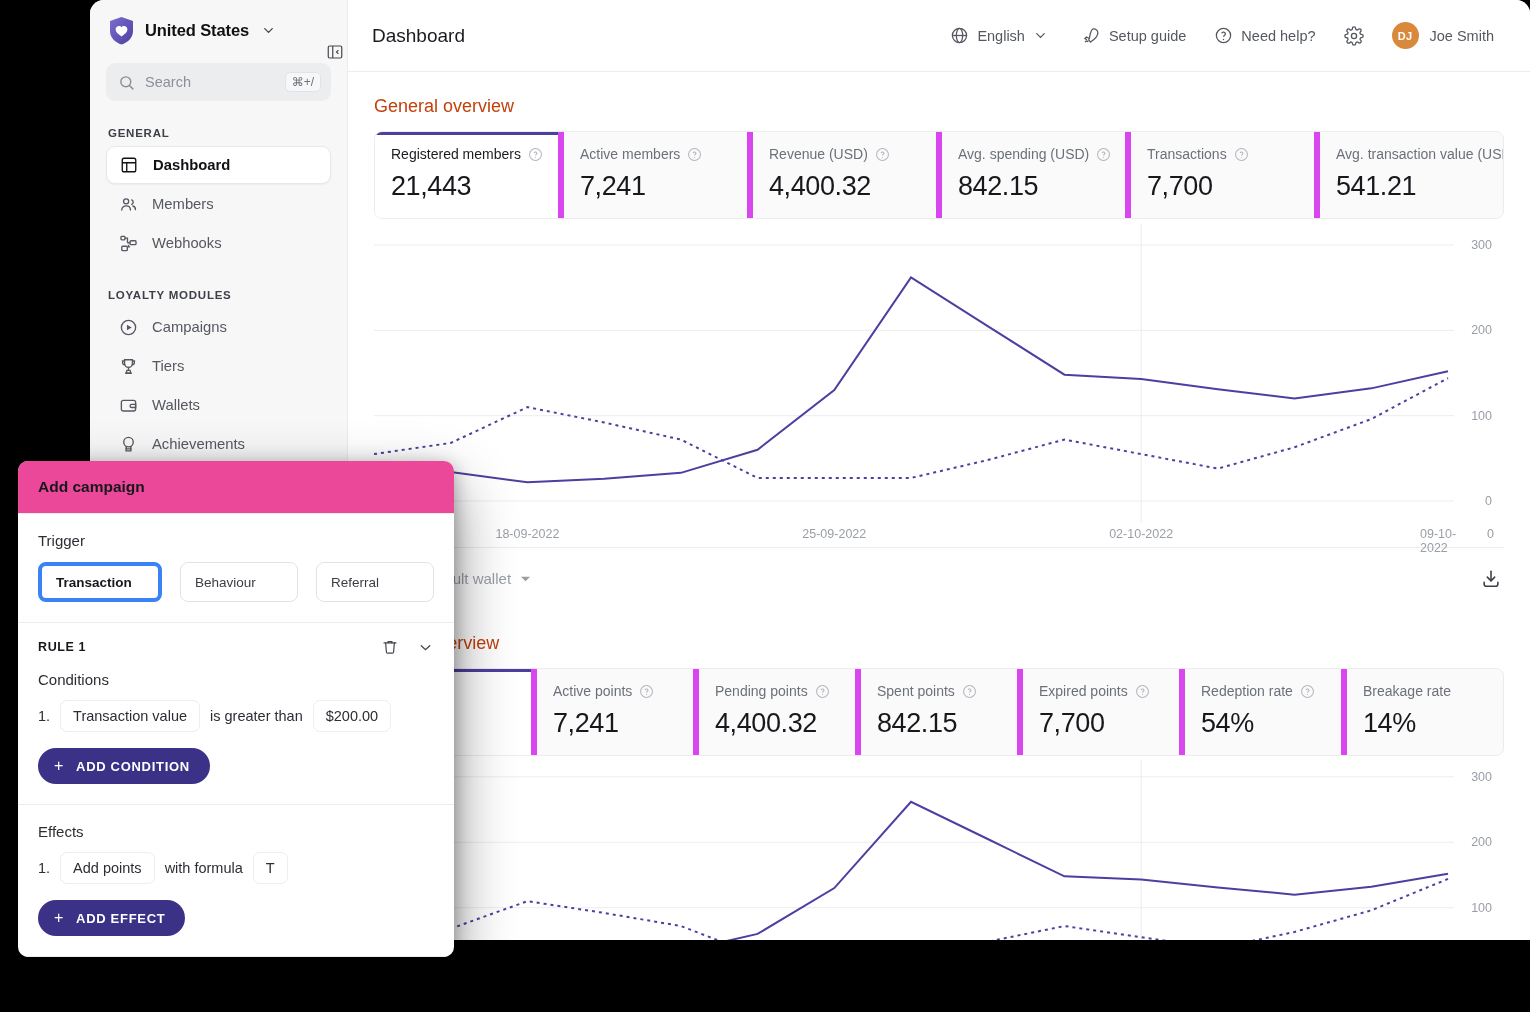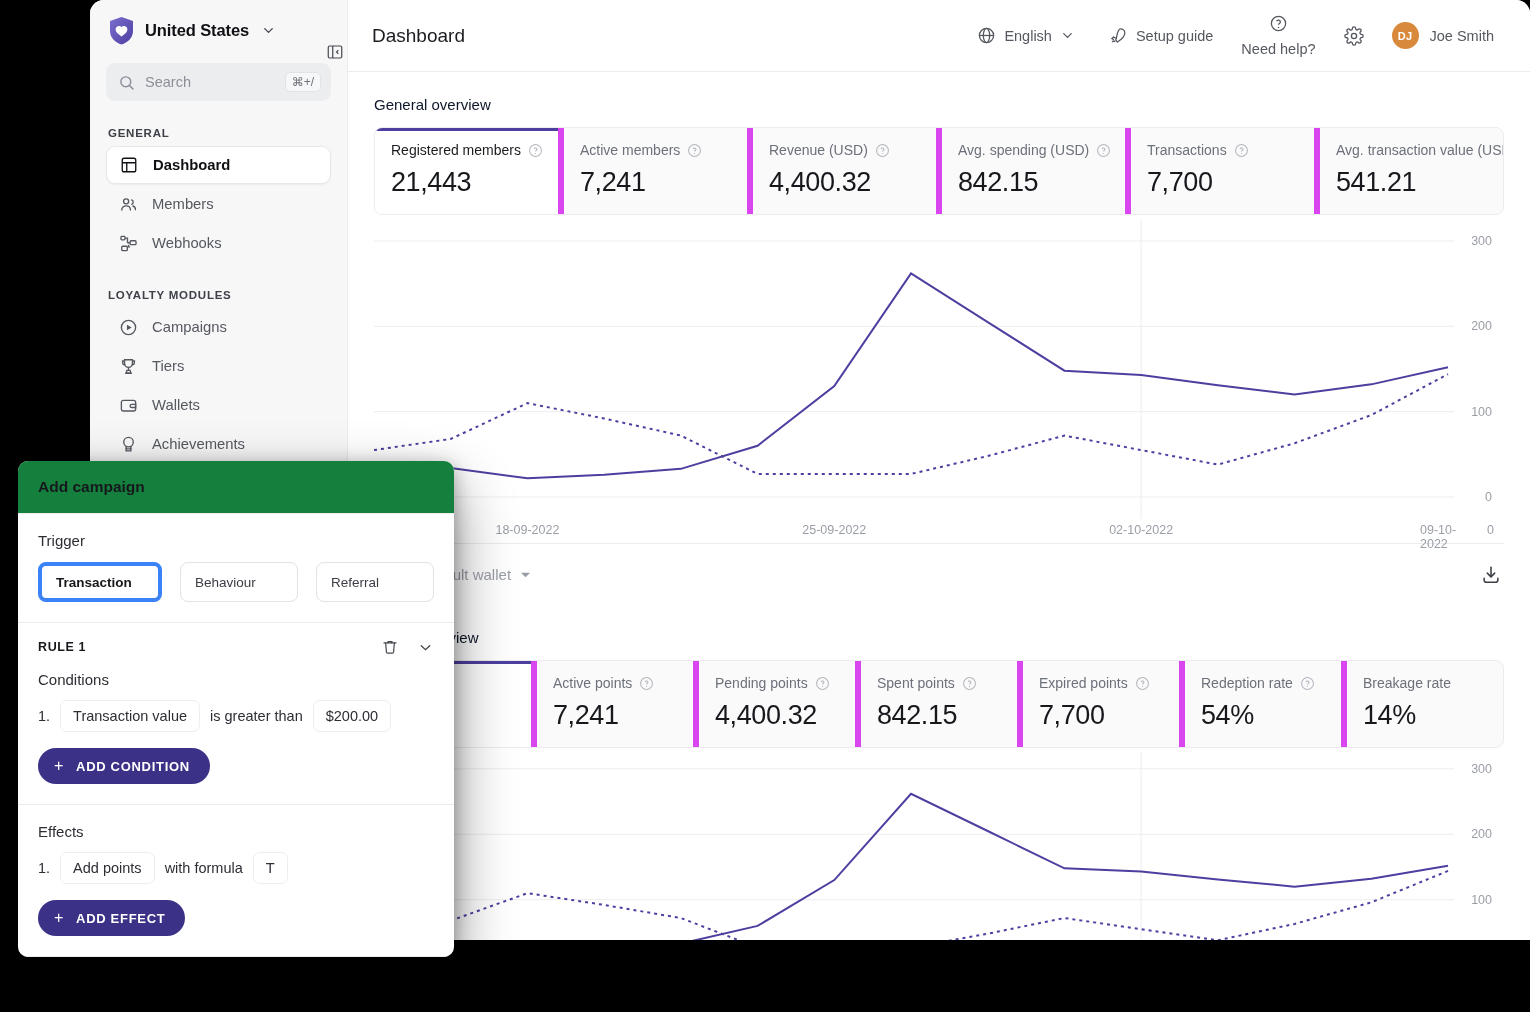--- a/index.html
+++ b/index.html
@@ -81,21 +81,21 @@
     width: 27px; height: 27px; border-radius: 50%;
     background: #d9893c; color: #fff; font-size: 11px; font-weight: 700;
     display: flex; align-items: center; justify-content: center; letter-spacing: .3px;
   }
   .collapse-btn {
     position: absolute; left: -46px; top: 18px;
     width: 20px; height: 20px; color: #44474d;
   }
 
   .section { padding: 0 26px; }
-  .section-title { font-size: 15px; color: #0f172a; padding: 24px 0 14px 0; }
+  .section-title { font-size: 18px; color: #c2410c; padding: 24px 0 14px 0; }
 
   
   .kpis { display: flex; border: 1px solid #ececee; border-radius: 8px; overflow: hidden; background: #fafafb; }
   .kpi { flex: 1 1 0; min-width: 0; padding: 14px 16px 16px 16px; border-left: 6px solid #d946ef; position: relative; cursor: pointer; }
   .kpi:first-child { border-left: none; }
   .kpi.active { background: #ffffff; }
   .kpi.active::before {
     content: ""; position: absolute; left: 0; right: 0; top: 0; height: 3px; background: #4c3fa0;
   }
   .kpi-label { display: flex; align-items: center; gap: 7px; font-size: 14px; color: #6c7079; white-space: nowrap; }
@@ -119,21 +119,21 @@
 
   
   .modal {
     position: absolute; left: 18px; top: 461px; width: 436px;
     background: #fff; border-radius: 10px;
     box-shadow: 0 26px 60px rgba(0,0,0,.45), 0 4px 18px rgba(0,0,0,.30);
     overflow: hidden; z-index: 40;
   }
   .modal-head {
     padding: 17px 20px; font-size: 15.5px; font-weight: 700; color: #17181c;
-    background: #15803d; border-bottom: 1px solid #ececee;
+    background: #ec4899; border-bottom: 1px solid #ececee;
   }
   .modal-sec { padding: 18px 20px 20px 20px; border-bottom: 1px solid #ececee; }
   .modal-label { font-size: 15px; color: #2c2e34; margin-bottom: 13px; }
   .trig-row { display: flex; gap: 18px; }
   .trig {
     flex: 1 1 0; height: 40px; border: 1px solid #e2e3e6; border-radius: 8px;
     display: flex; align-items: center; padding: 0 14px;
     font-size: 13.5px; color: #3a3d43; cursor: pointer; background: #fff;
   }
   .trig.selected { border: 4px solid #3b82f6; color: #17181c; font-weight: 700; }
@@ -324,21 +324,21 @@
             <span class="ico">
               <svg width="19" height="19" viewBox="0 0 24 24" fill="none" stroke="currentColor" stroke-width="1.6" stroke-linecap="round">
                   <path d="M14.5 3.5c3 0 5.5 2.4 5.5 5.4 0 4.5-6.5 9.6-9.3 11.4L8.5 17.7C10.3 14.9 10 3.5 14.5 3.5z"></path>
                   <path d="M8.3 15.2L5.5 14l-1.8 1.8 2 1.2"></path>
                   <path d="M4.2 19.8c1.1-1 2.2-1.1 3.1-.2"></path>
                 </svg>
             </span>
             <span>Setup guide</span>
           </div>
 
-          <div class="tb-item" style="margin-left:8px;flex-direction:column;">
+          <div class="tb-item" style="margin-left:8px;">
             <span class="ico">
               <svg width="19" height="19" viewBox="0 0 24 24" fill="none" stroke="currentColor" stroke-width="1.6">
                   <circle cx="12" cy="12" r="9"></circle>
                   <path d="M9.6 9.3a2.5 2.5 0 0 1 4.8.8c0 1.7-2.4 1.9-2.4 3.4"></path>
                   <circle cx="12" cy="17" r=".9" fill="currentColor" stroke="none"></circle>
                 </svg>
             </span>
             <span>Need help?</span>
           </div>
 

